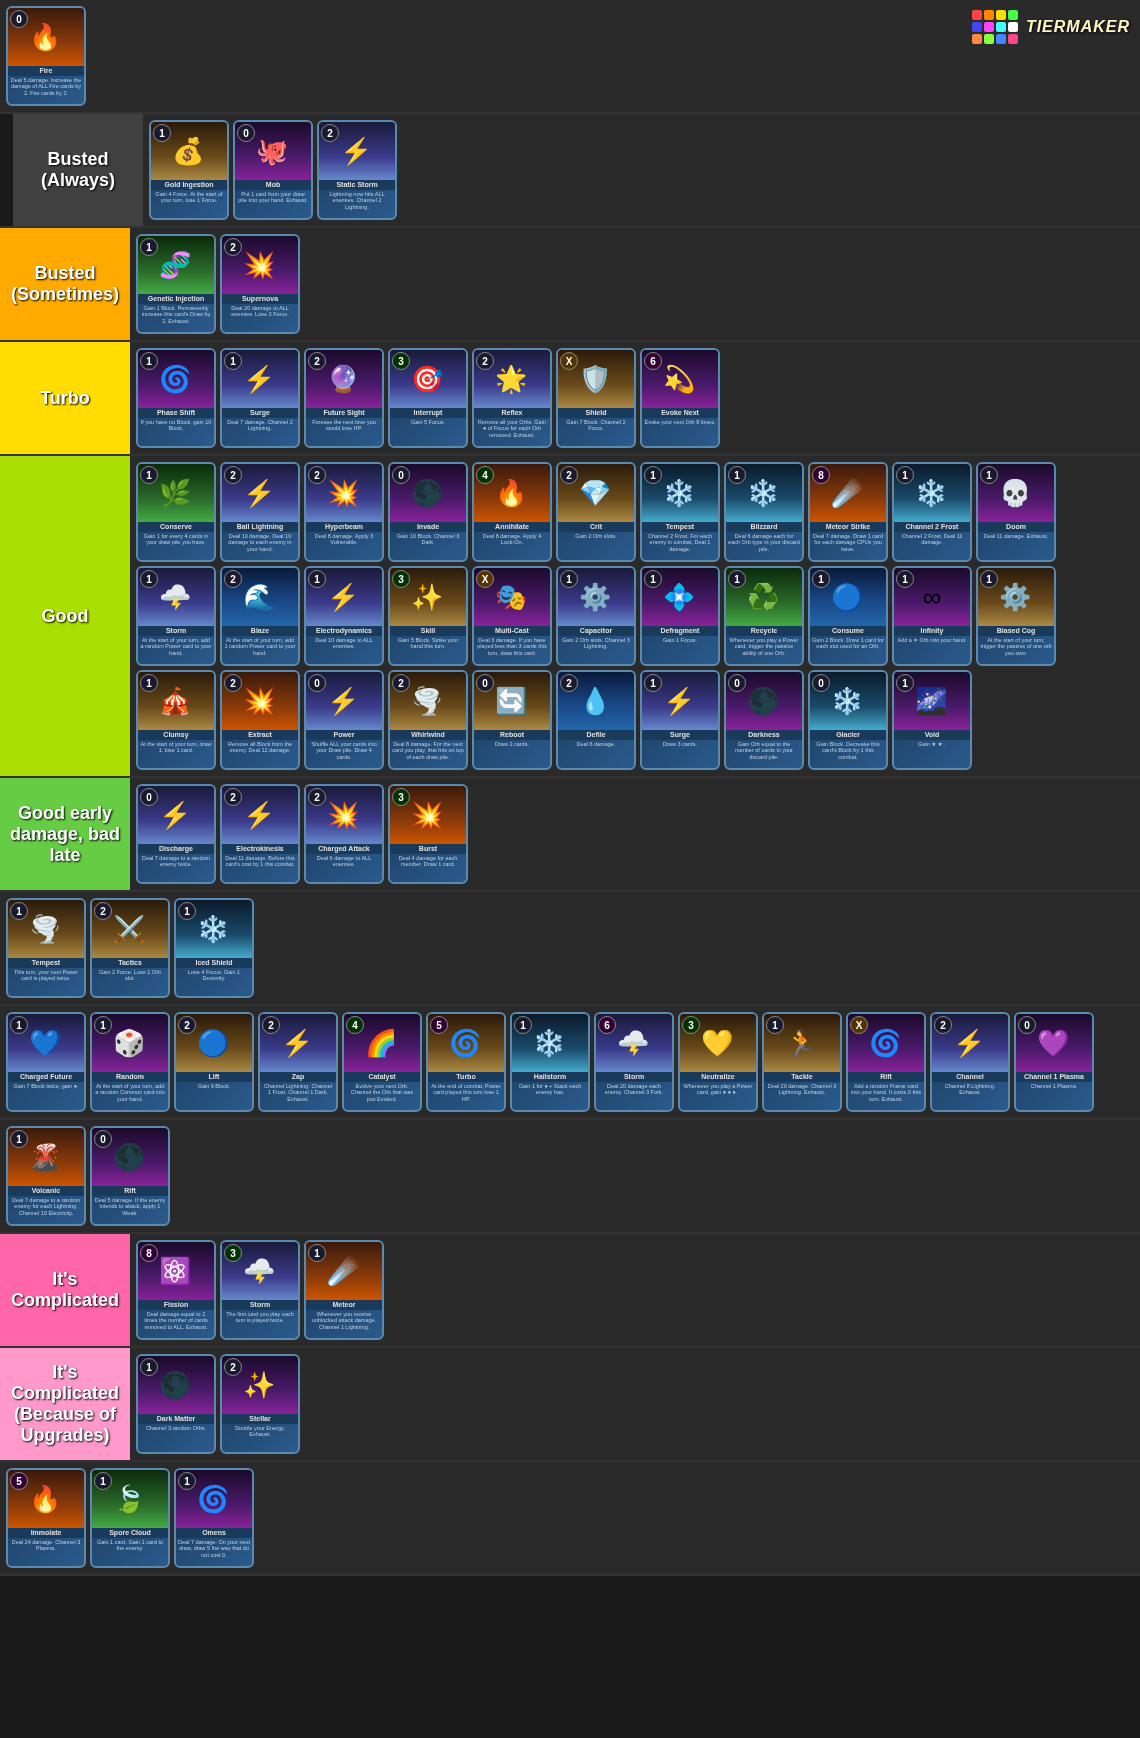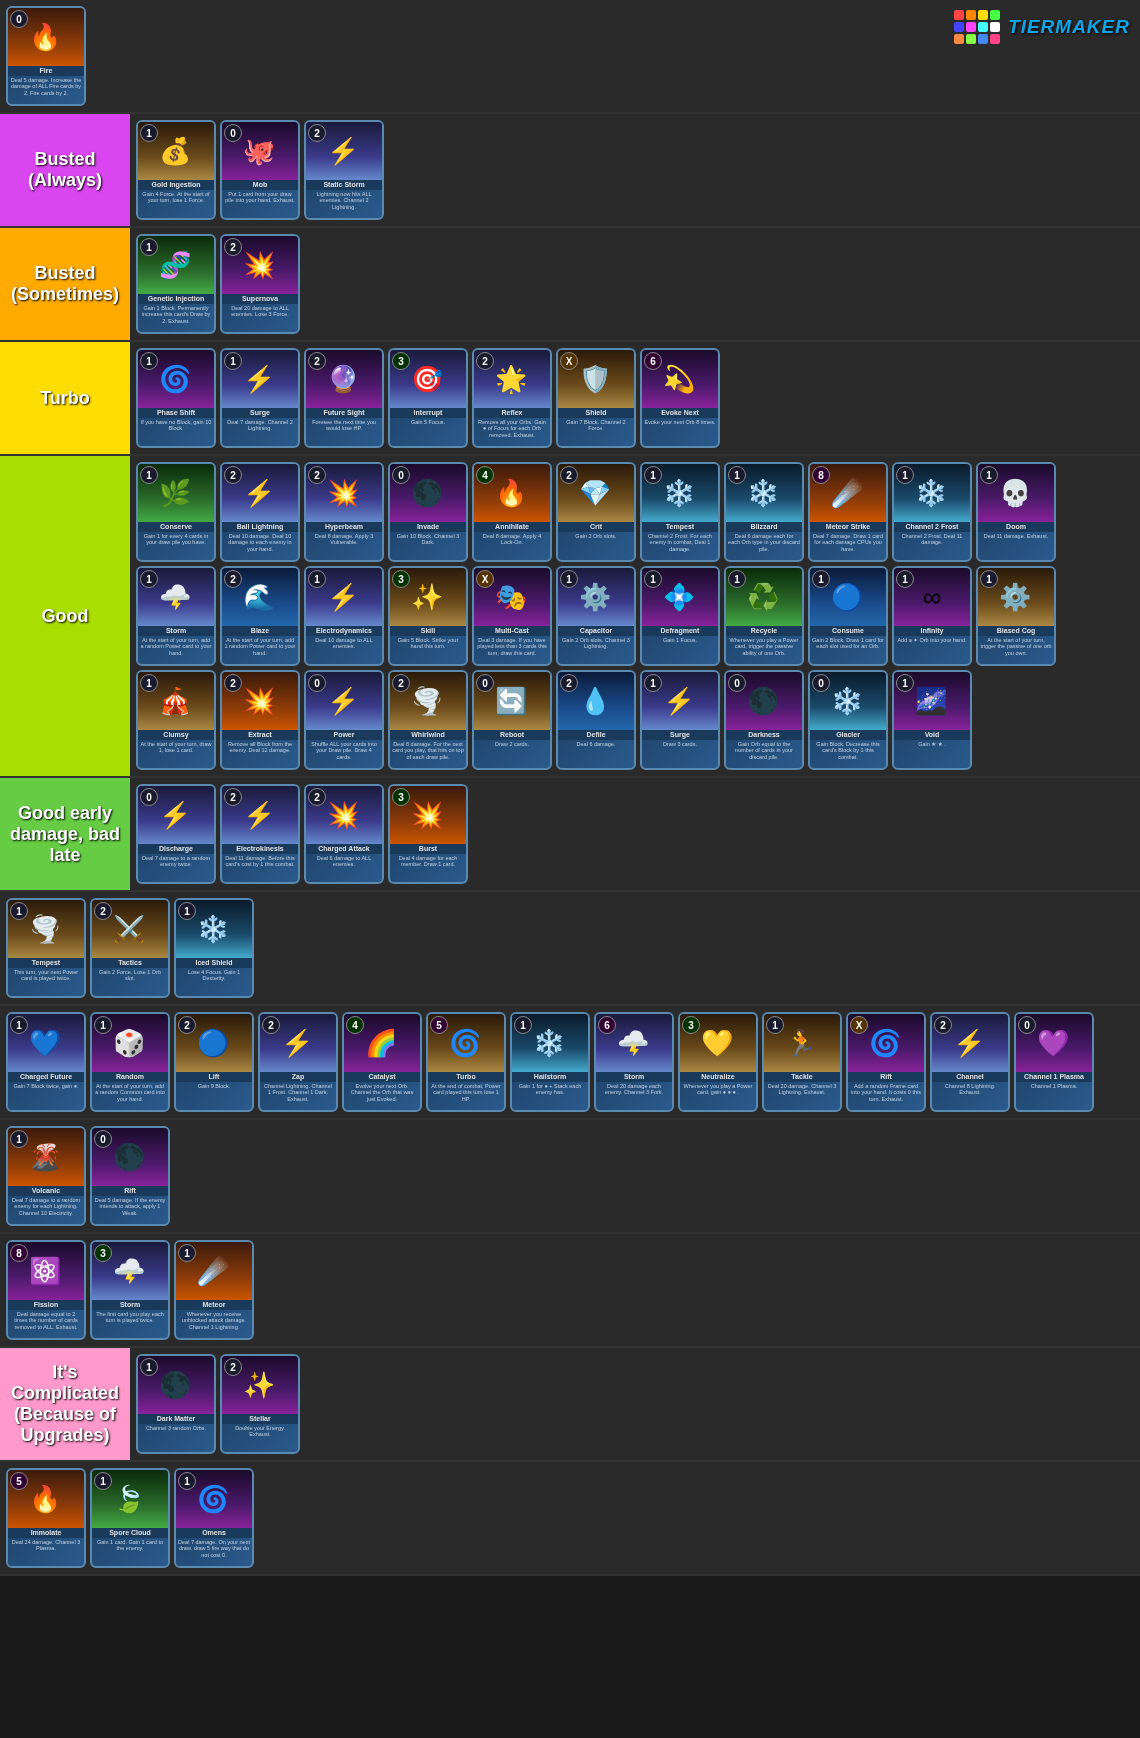--- a/index.html
+++ b/index.html
@@ -136,36 +136,36 @@
         <div class="brand-dot" style="background: rgb(68, 255, 68);"></div>
         <div class="brand-dot" style="background: rgb(68, 68, 255);"></div>
         <div class="brand-dot" style="background: rgb(255, 68, 255);"></div>
         <div class="brand-dot" style="background: rgb(68, 255, 255);"></div>
         <div class="brand-dot" style="background: rgb(255, 255, 255);"></div>
         <div class="brand-dot" style="background: rgb(255, 136, 68);"></div>
         <div class="brand-dot" style="background: rgb(136, 255, 68);"></div>
         <div class="brand-dot" style="background: rgb(68, 136, 255);"></div>
         <div class="brand-dot" style="background: rgb(255, 68, 136);"></div>
       </div>
-    <span style="font-size:19px;font-weight:900;letter-spacing:1px;color:#0ea5e9;text-shadow:1px 1px 3px #000;font-style:italic;">TiERMAKER</span>
+    <span style="font-size:16px;font-weight:900;letter-spacing:1px;color:#fef9c3;text-shadow:1px 1px 3px #000;font-style:italic;">TiERMAKER</span>
   </div>
 
   <div id="tier-container">
   <div class="tier-row">
         <div class="tier-cards">
           <div class="card" style="border: 2px solid rgb(90, 138, 176);">
             <div class="card-cost">0</div>
             <div class="card-art" style="background: linear-gradient(rgb(58, 26, 10) 0%, rgb(138, 58, 10) 60%, rgb(204, 85, 0) 100%); font-size: 26px;">🔥</div>
             <div class="card-name">Fire</div>
             <div class="card-desc">Deal 5 damage. Increase the damage of ALL Fire cards by 2. Fire cards by 2.</div>
           </div>
         </div>
       </div>
       <div class="tier-row">
-        <div class="tier-label" style="background: #d946ef;">Busted (Always)</div>
+        <div class="tier-label" style="background: #404040; margin-left: 13px;">Busted (Always)</div>
         <div class="tier-cards">
           <div class="card" style="border: 2px solid rgb(90, 138, 176);">
             <div class="card-cost">1</div>
             <div class="card-art" style="background: linear-gradient(rgb(42, 26, 10) 0%, rgb(106, 74, 26) 60%, rgb(170, 136, 68) 100%); font-size: 26px;">💰</div>
             <div class="card-name">Gold Ingestion</div>
             <div class="card-desc">Gain 4 Force. At the start of your turn, lose 1 Force.</div>
           </div>
           <div class="card" style="border: 2px solid rgb(90, 138, 176);">
             <div class="card-cost">0</div>
             <div class="card-art" style="background: linear-gradient(rgb(26, 10, 42) 0%, rgb(74, 26, 106) 60%, rgb(136, 34, 153) 100%); font-size: 26px;">🐙</div>
@@ -584,20 +584,21 @@
           </div>
           <div class="card" style="border: 2px solid rgb(90, 138, 176);">
             <div class="card-cost">0</div>
             <div class="card-art" style="background: linear-gradient(rgb(26, 10, 42) 0%, rgb(74, 26, 106) 60%, rgb(136, 34, 153) 100%); font-size: 26px;">🌑</div>
             <div class="card-name">Rift</div>
             <div class="card-desc">Deal 5 damage. If the enemy intends to attack, apply 1 Weak.</div>
           </div>
         </div>
       </div>
       <div class="tier-row">
+        <div class="tier-label" style="background: rgb(255, 102, 170);">It's Complicated</div>
         <div class="tier-cards">
           <div class="card" style="border: 2px solid rgb(90, 138, 176);">
             <div class="card-cost" style="background: rgb(51, 0, 51);">8</div>
             <div class="card-art" style="background: linear-gradient(rgb(26, 10, 42) 0%, rgb(74, 26, 106) 60%, rgb(136, 34, 153) 100%); font-size: 26px;">⚛️</div>
             <div class="card-name">Fission</div>
             <div class="card-desc">Deal damage equal to 2 times the number of cards removed to ALL. Exhaust.</div>
           </div>
           <div class="card" style="border: 2px solid rgb(90, 138, 176);">
             <div class="card-cost" style="background: rgb(0, 51, 0);">3</div>
             <div class="card-art" style="background: linear-gradient(rgb(26, 26, 58) 0%, rgb(58, 58, 138) 60%, rgb(102, 136, 204) 100%); font-size: 26px;">🌩️</div>

